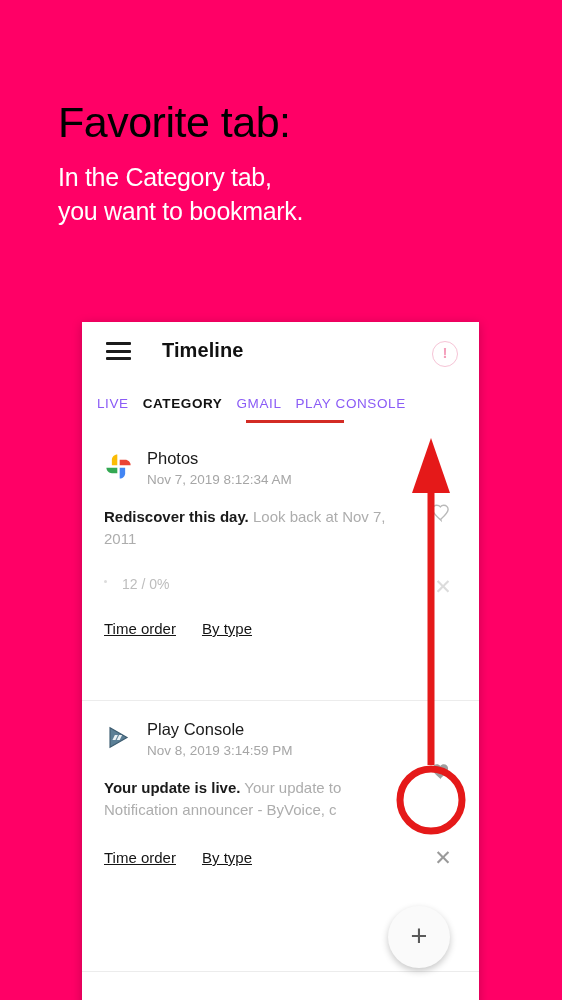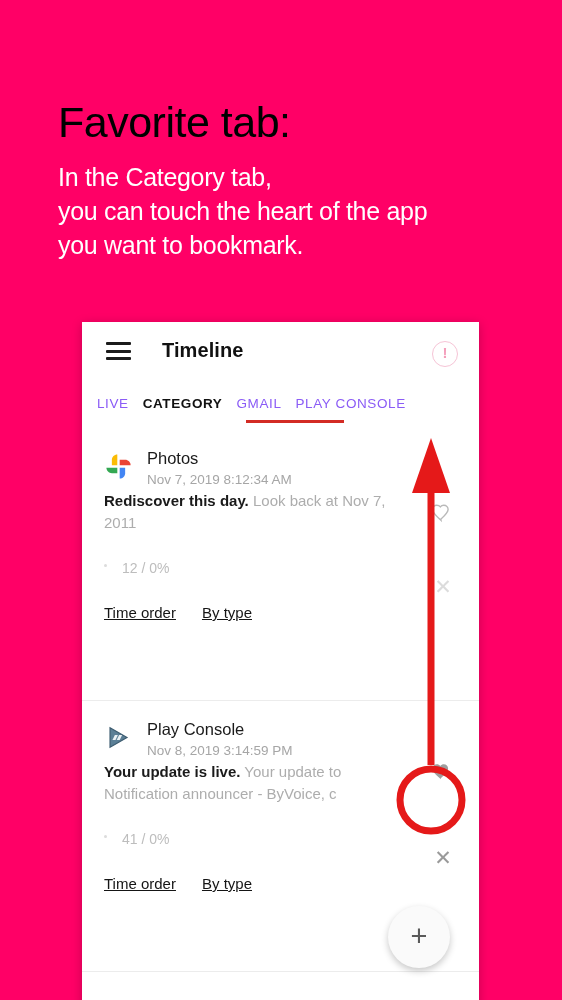--- a/index.html
+++ b/index.html
@@ -161,21 +161,21 @@
     font-weight: 400;
     line-height: 20px;
   }
   .app-time {
     font-size: 13.5px;
     color: #a6a6a6;
     line-height: 20px;
     margin-top: 2px;
   }
   .item-body {
-    margin-top: 0;
+    margin-top: 16px;
     font-size: 15px;
     line-height: 22px;
     color: #adadad;
     max-width: 292px;
   }
   .item-body b {
     color: #1a1a1a;
     font-weight: bold;
   }
   .item-stats {
@@ -266,21 +266,20 @@
     pointer-events: none;
     z-index: 20;
   }
 </style>
 </head>
 <body>
 
 <div class="promo">
   <div class="promo-title">Favorite tab:</div>
   <div class="promo-line">In the Category tab,</div>
-  <div class="promo-line">you can touch the heart of the app</div>
   <div class="promo-line">you want to bookmark.</div>
 </div>
 
 <div class="app-card">
 
   <div class="toolbar">
     <div class="hamburger">
       <i></i>
       <i></i>
       <i></i>
@@ -355,24 +354,20 @@
           <div class="app-name">Play Console</div>
           <div class="app-time">Nov 8, 2019 3:14:59 PM</div>
         </div>
       </div>
 
       <div class="item-body">
         <b>Your update is live.</b>
         <span>Your update to Notification announcer - ByVoice, c</span>
       </div>
 
-      <div class="item-stats">
-        <span class="stat-dot"></span>
-        <span>41 / 0%</span>
-      </div>
 
       <div class="item-actions">
         <span class="action-link">Time order</span>
         <span class="action-link">By type</span>
       </div>
 
       <div class="heart-filled-wrap">
         <svg width="24" height="24" viewBox="0 0 24 24" aria-hidden="true">
           <path d="M12 20.3l-1.2-1.1C6.3 15.1 3.5 12.6 3.5 9.5 3.5 7.1 5.4 5.2 7.8 5.2c1.4 0 2.7.6 3.5 1.7.8-1.1 2.1-1.7 3.5-1.7 2.4 0 4.3 1.9 4.3 4.3 0 3.1-2.8 5.6-7.3 9.7L12 20.3z" fill="#9e9e9e"></path>
         </svg>

